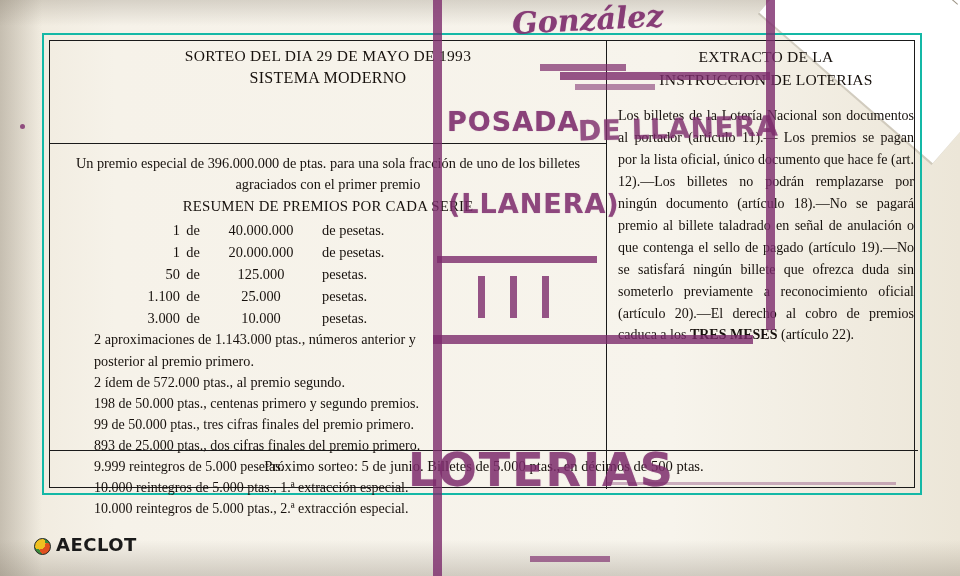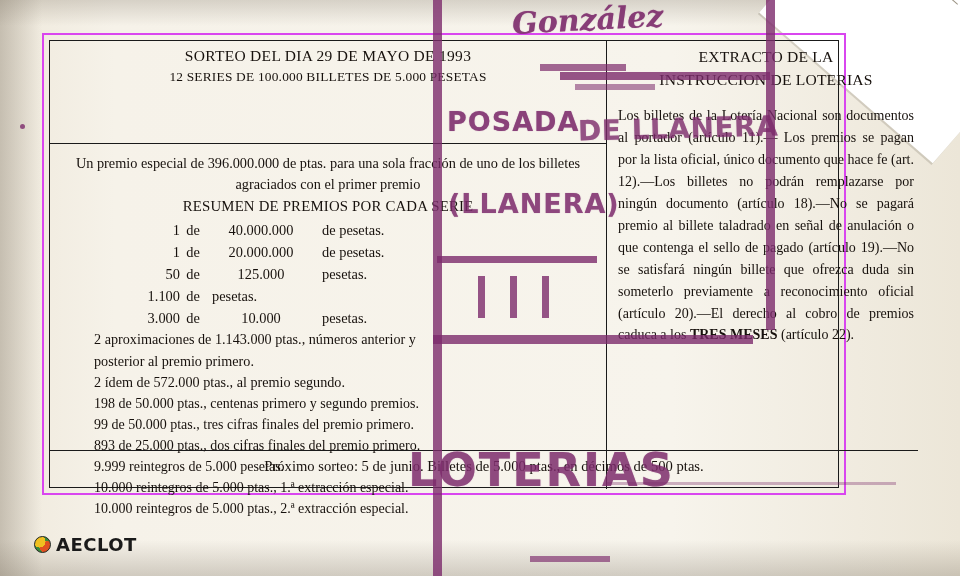--- a/index.html
+++ b/index.html
@@ -57,22 +57,22 @@
     width: 150px; height: 0;
     border-top: 1px solid #9a9282;
     transform: rotate(41deg);
     transform-origin: right top;
   }
 
   
   .ticket {
     position: absolute;
     left: 42px; top: 33px;
-    width: 804px; height: 462px;
-    border: 2px solid #d946ef;
+    width: 880px; height: 462px;
+    border: 2px solid #14b8a6;
     background: transparent;
     box-sizing: border-box;
   }
   .ticket-inner {
     position: absolute;
     left: 5px; top: 5px;
     right: 5px; bottom: 5px;
     border: 1px solid #1a1a1a;
     box-sizing: border-box;
   }
@@ -293,21 +293,21 @@
   .ink-smudge-top { position: absolute; left: 540px; top: 64px; width: 86px; height: 7px; background: #7c2a6b; opacity: 0.7; }
   .ink-smudge-bot { position: absolute; left: 530px; top: 556px; width: 80px; height: 6px; background: #7c2a6b; opacity: 0.65; }
   .ink-dot { position: absolute; left: 20px; top: 124px; width: 5px; height: 5px; background: #7c2a6b; border-radius: 50%; opacity: 0.8; }
   .ink-faint-line { position: absolute; left: 606px; top: 482px; width: 290px; height: 3px; background: #7c2a6b; opacity: 0.35; }
 
   
   .logo {
     position: absolute;
     left: 34px; top: 534px;
     display: flex;
-    align-items: center;
+    align-items: flex-end;
     gap: 5px;
   }
   .logo-mark {
     width: 15px; height: 15px;
     border-radius: 50%;
     background:
       radial-gradient(circle at 30% 30%, #f0c020 0 40%, rgba(0,0,0,0) 41%),
       radial-gradient(circle at 70% 65%, #e05020 0 42%, rgba(0,0,0,0) 43%),
       #3a8a3a;
     border: 1px solid #2a2a2a;
@@ -332,21 +332,21 @@
   <div class="corner-line"></div>
 
   <div class="ticket">
     <div class="ticket-inner"></div>
     <div class="vdiv"></div>
     <div class="hdiv-1"></div>
     <div class="hdiv-bottom"></div>
 
     <div class="col-left">
       <div class="head-line">SORTEO DEL DIA 29 DE MAYO DE 1993</div>
-      <div class="head-series">12 SERIES DE 100.000 BILLETES DE 5.000 PESETAS</div>
+      <div class="head-sistema">SISTEMA MODERNO</div>
     </div>
 
     <div class="premio-note">Un premio especial de 396.000.000 de ptas. para una sola fracción de uno de los billetes agraciados con el primer premio</div>
 
     <div class="resumen-title">RESUMEN DE PREMIOS POR CADA SERIE</div>
 
     <div class="prize-list">
       <div class="prize-row">
         <span class="qty">1</span>
         <span class="de">de</span>
@@ -361,20 +361,21 @@
       </div>
       <div class="prize-row">
         <span class="qty">50</span>
         <span class="de">de</span>
         <span class="amt">125.000</span>
         <span class="unit">pesetas.</span>
       </div>
       <div class="prize-row">
         <span class="qty">1.100</span>
         <span class="de">de</span>
+        <span class="amt">25.000</span>
         <span class="unit">pesetas.</span>
       </div>
       <div class="prize-row">
         <span class="qty">3.000</span>
         <span class="de">de</span>
         <span class="amt">10.000</span>
         <span class="unit">pesetas.</span>
       </div>
 
       <div class="prize-para ind">2 aproximaciones de 1.143.000 ptas., números anterior y</div>

